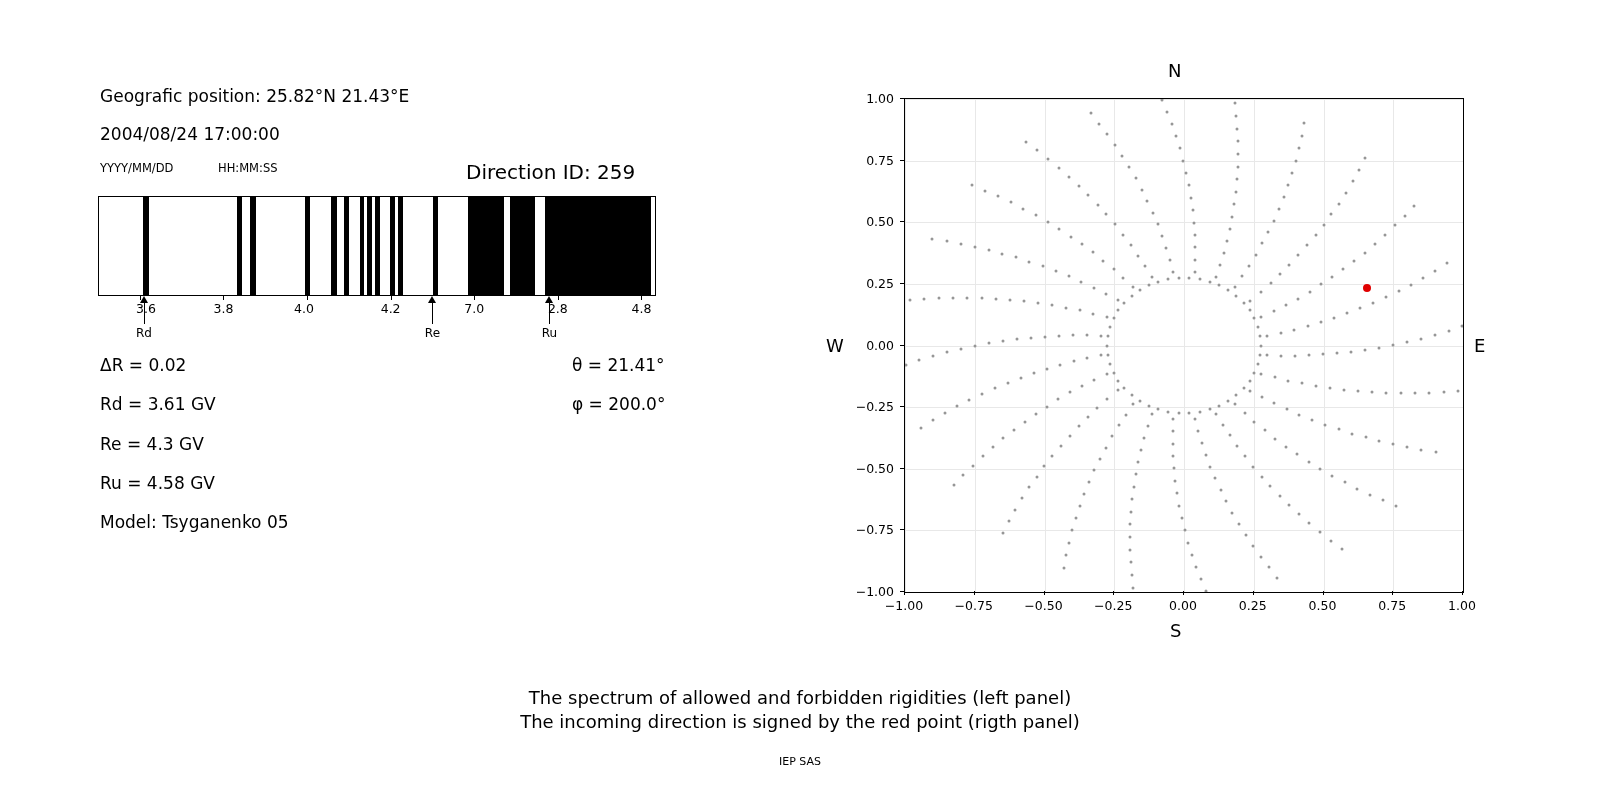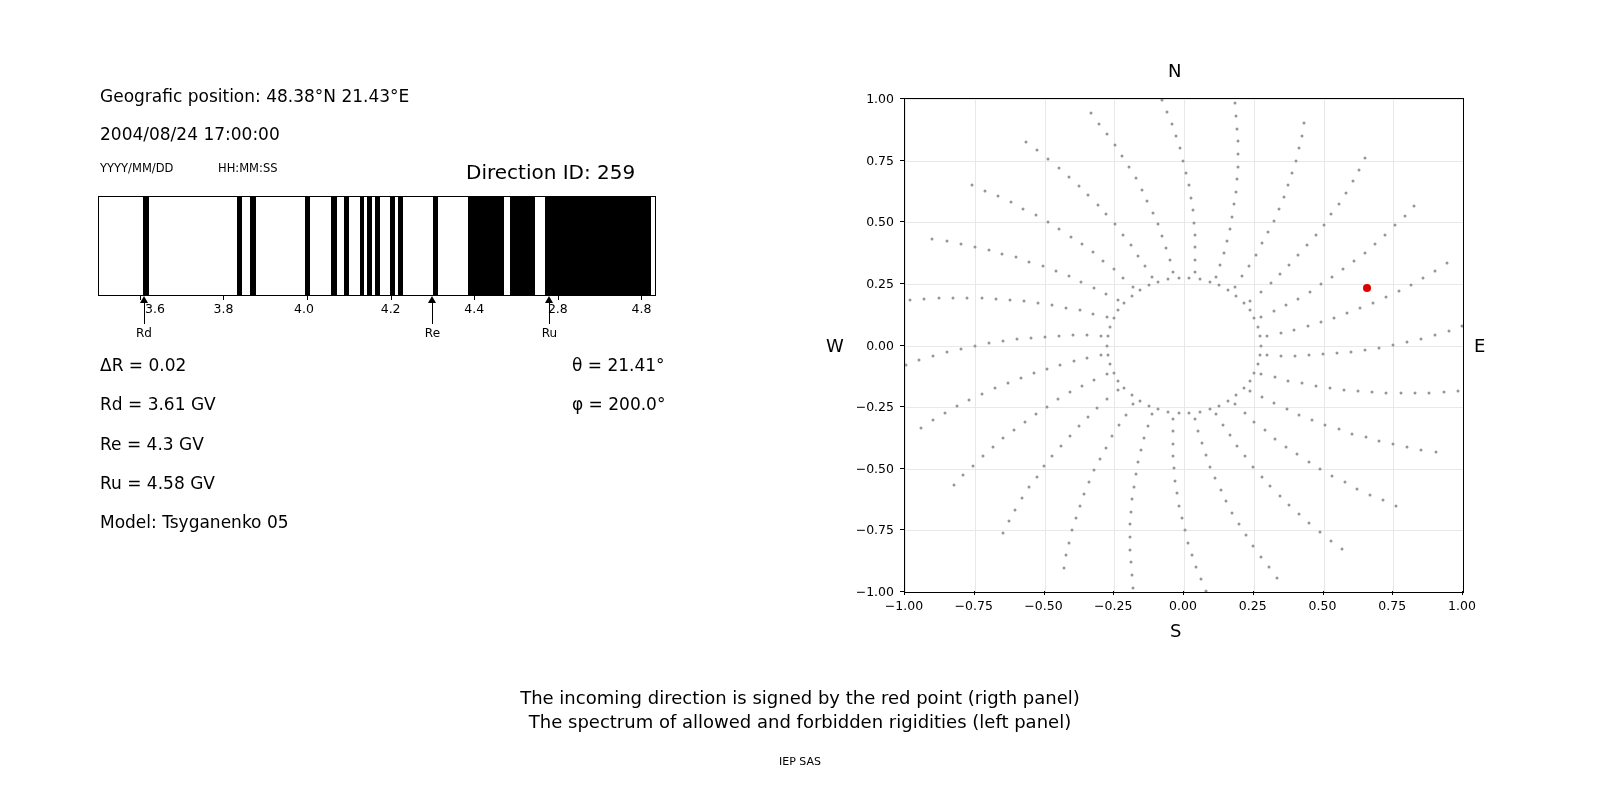--- a/index.html
+++ b/index.html
@@ -182,21 +182,21 @@
     left: 0; right: 0;
     top: 755px;
     text-align: center;
     font-size: 11px;
   }
 </style>
 </head>
 <body>
 
 <div class="panel" id="left-panel">
-  <div class="info-line" id="geo-position">Geografic position: 48.38°N 21.43°E</div>
+  <div class="info-line" id="geo-position">Geografic position: 25.82°N 21.43°E</div>
   <div class="info-line" id="datetime">2004/08/24 17:00:00</div>
   <div class="info-line" id="fmt-date">YYYY/MM/DD</div>
   <div class="info-line" id="fmt-time">HH:MM:SS</div>
   <div class="info-line" id="direction-id">Direction ID: 259</div>
 
   <div id="spectrum-box">
       <div class="band" style="left: 43.8947px; width: 6.27068px;"></div>
       <div class="band" style="left: 137.955px; width: 5.43459px;"></div>
       <div class="band" style="left: 151.332px; width: 5.85263px;"></div>
       <div class="band" style="left: 205.678px; width: 5.01654px;"></div>
@@ -207,29 +207,29 @@
       <div class="band" style="left: 275.91px; width: 5.01654px;"></div>
       <div class="band" style="left: 290.959px; width: 5.01654px;"></div>
       <div class="band" style="left: 299.32px; width: 5.01654px;"></div>
       <div class="band" style="left: 334.436px; width: 5.01654px;"></div>
       <div class="band" style="left: 368.716px; width: 36.788px;"></div>
       <div class="band" style="left: 410.52px; width: 25.0827px;"></div>
       <div class="band" style="left: 445.636px; width: 106.183px;"></div>
     </div>
   <div id="spectrum-axis">
       <div class="tick-mark" style="left: 41.8045px;"></div>
-      <div class="tick-label" style="left: 57px;">3.6</div>
+      <div class="tick-label" style="left: 48px;">3.6</div>
       <div class="tick-mark" style="left: 125.414px;"></div>
       <div class="tick-label" style="left: 125.414px;">3.8</div>
       <div class="tick-mark" style="left: 209.023px;"></div>
       <div class="tick-label" style="left: 206px;">4.0</div>
       <div class="tick-mark" style="left: 292.632px;"></div>
       <div class="tick-label" style="left: 292.632px;">4.2</div>
       <div class="tick-mark" style="left: 376.241px;"></div>
-      <div class="tick-label" style="left: 376.241px;">4.4</div>
+      <div class="tick-label" style="left: 376.241px;">7.0</div>
       <div class="tick-mark" style="left: 459.85px;"></div>
       <div class="tick-label" style="left: 459.85px;">2.8</div>
       <div class="tick-mark" style="left: 543.459px;"></div>
       <div class="tick-label" style="left: 543.459px;">4.8</div>
       <div class="marker" style="left: 45.985px; top: 2px; height: 26px;"></div>
       <div class="marker-head" style="left: 45.985px; top: 0px;"></div>
       <div class="marker-label" style="left: 45.985px; top: 30px;">Rd</div>
       <div class="marker" style="left: 334.436px; top: 2px; height: 26px;"></div>
       <div class="marker-head" style="left: 334.436px; top: 0px;"></div>
       <div class="marker-label" style="left: 334.436px; top: 30px;">Re</div>
@@ -712,16 +712,16 @@
     <div class="ax-tick-label-x" style="left: 432.75px; top: 538px;">0.25</div>
     <div class="ax-tick ax-tick-x" style="left: 502.5px; top: 531px;"></div>
     <div class="ax-tick-label-x" style="left: 502.5px; top: 538px;">0.50</div>
     <div class="ax-tick ax-tick-x" style="left: 572.25px; top: 531px;"></div>
     <div class="ax-tick-label-x" style="left: 572.25px; top: 538px;">0.75</div>
     <div class="ax-tick ax-tick-x" style="left: 642px; top: 531px;"></div>
     <div class="ax-tick-label-x" style="left: 642px; top: 538px;">1.00</div>
   </div>
 
 <div id="caption">
+  <div>The spectrum of allowed and forbidden rigidities (left panel)</div>
   <div>The incoming direction is signed by the red point (rigth panel)</div>
-  <div>The spectrum of allowed and forbidden rigidities (left panel)</div>
 </div>
 <div id="credit">IEP SAS</div>
 
 </body></html>

